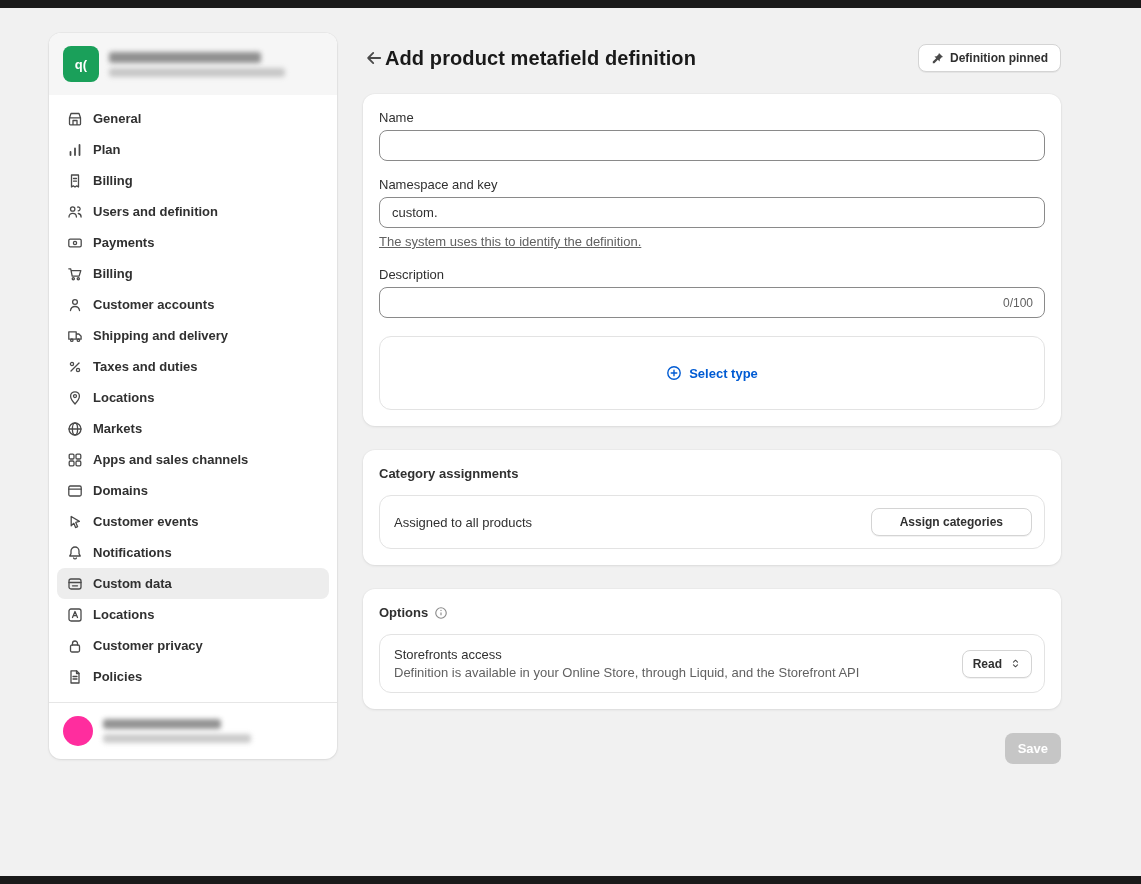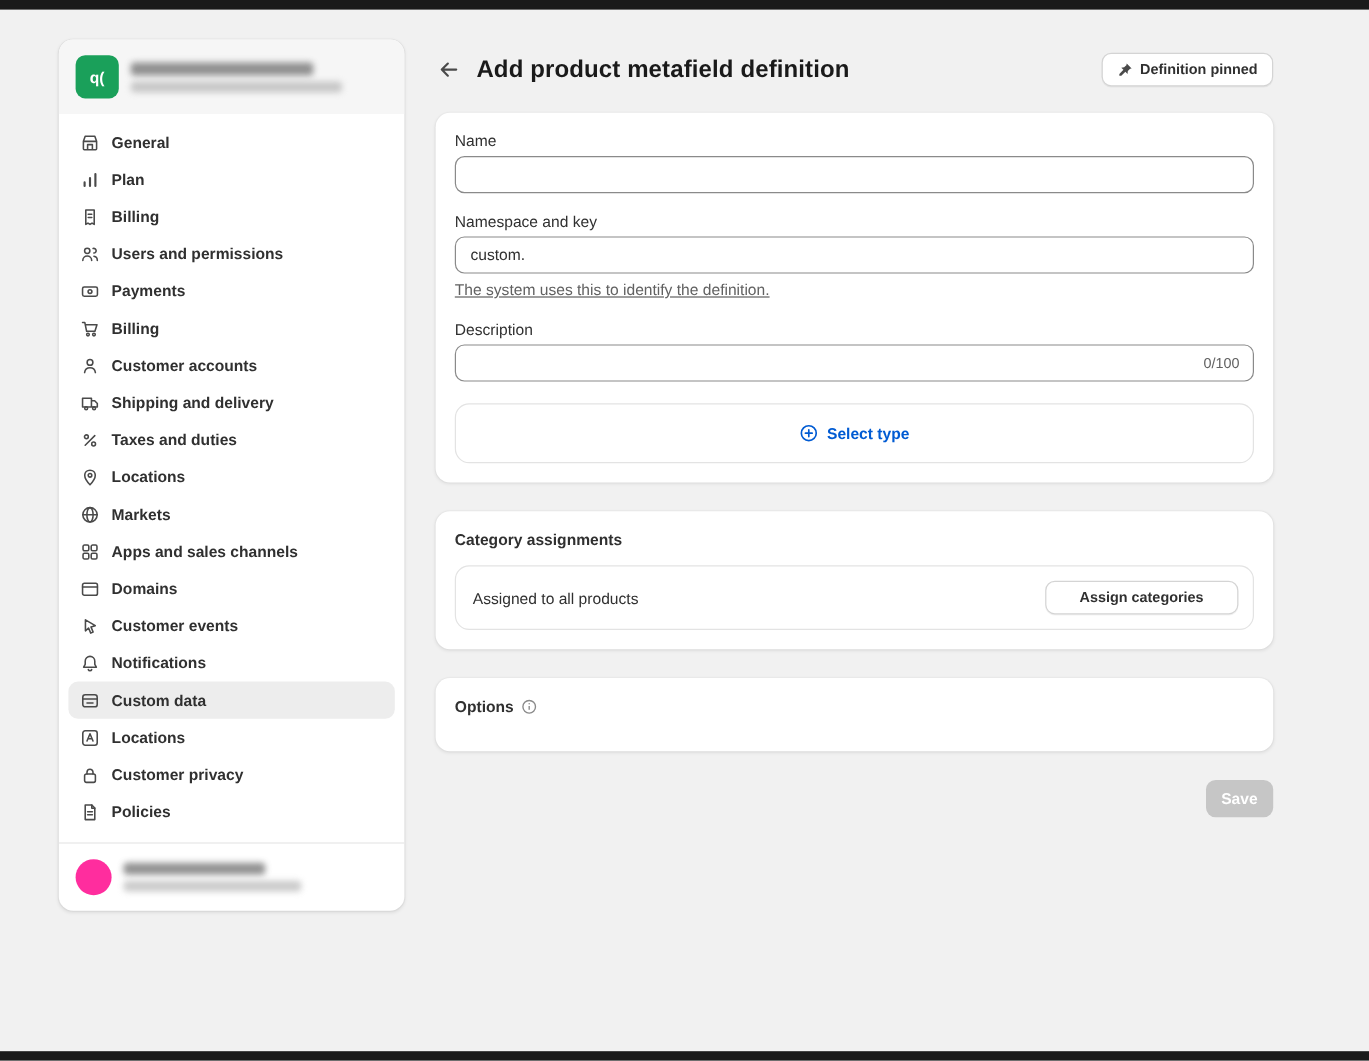--- a/index.html
+++ b/index.html
@@ -45,21 +45,21 @@
   .icon { display:flex; align-items:center; justify-content:center; width:18px; height:18px; flex:0 0 auto; }
   .icon svg { width:16px; height:16px; stroke:#4a4a4a; fill:none; stroke-width:1.3; stroke-linejoin:round; stroke-linecap:round; }
   .user-footer {
     display:flex; align-items:center; gap:10px;
     padding:13px 14px; border-top:1px solid #e6e6e6;
   }
   .user-avatar { width:30px; height:30px; border-radius:50%; background:#ff2d9e; flex:0 0 auto; }
 
   
   .main { position:absolute; left:363px; top:42px; width:698px; }
-  .main-header { display:flex; align-items:center; gap:12px; height:32px; margin-bottom:20px; }
+  .main-header { display:flex; align-items:center; height:32px; margin-bottom:20px; }
   .back-btn {
     background:none; border:none; cursor:pointer; padding:2px;
     display:flex; align-items:center;
   }
   .back-btn svg { width:18px; height:18px; stroke:#4a4a4a; fill:none; stroke-width:1.6; stroke-linecap:round; stroke-linejoin:round; }
   .page-title { font-size:20px; font-weight:700; color:#1a1a1a; letter-spacing:.1px; }
   .pinned-btn {
     margin-left:auto; display:flex; align-items:center; gap:6px;
     background:#fff; border:1px solid #d4d4d4; border-radius:8px;
     padding:6px 12px; font-size:12px; font-weight:600; color:#303030;
@@ -80,21 +80,21 @@
     background:#fff; outline:none;
   }
   .field { margin-bottom:16px; }
   .help-text { font-size:13px; color:#616161; margin-top:6px;text-decoration:underline; }
   .input-wrap { position:relative; }
   .char-counter {
     position:absolute; right:12px; top:50%; transform:translateY(-50%);
     font-size:12px; color:#616161;
   }
   .select-type-box {
-    border:1px solid #e3e3e3; border-radius:12px; height:50px;
+    border:1px solid #e3e3e3; border-radius:12px; height:74px;
     display:flex; align-items:center; justify-content:center; margin-top:18px;
   }
   .select-type-btn {
     display:flex; align-items:center; gap:7px;
     background:none; border:none; cursor:pointer; font-family:inherit;
     font-size:13px; font-weight:650; color:#005bd3;
   }
   .select-type-btn svg { width:16px; height:16px; stroke:#005bd3; fill:none; stroke-width:1.4; stroke-linecap:round; }
 
   .card-title { font-size:13px; font-weight:650; color:#303030; margin-bottom:14px; display:flex; align-items:center; gap:6px; }
@@ -169,21 +169,21 @@
         </span>
       <span>Billing</span>
     </div>
     <div class="nav-item">
       <span class="icon">
           <svg viewBox="0 0 16 16">
             <circle cx="5.7" cy="5" r="2.2"></circle>
             <path d="M2 13c0-2.2 1.7-3.7 3.7-3.7S9.4 10.8 9.4 13M10.6 3.1a1.9 1.9 0 1 1 .6 3.7M11.3 9.5c1.7.3 2.8 1.6 2.8 3.5"></path>
           </svg>
         </span>
-      <span>Users and permissions</span>
+      <span>Users and definition</span>
     </div>
     <div class="nav-item">
       <span class="icon">
           <svg viewBox="0 0 16 16">
             <rect x="1.8" y="4.2" width="12.4" height="7.6" rx="1.4"></rect>
             <circle cx="8" cy="8" r="1.6"></circle>
           </svg>
         </span>
       <span>Payments</span>
     </div>
@@ -391,19 +391,31 @@
     <div class="card-title">
       <span>Options</span>
       <span class="info-icon" style="display:flex">
           <svg viewBox="0 0 16 16">
             <circle cx="8" cy="8" r="6"></circle>
             <path d="M8 7.3v3.4"></path>
             <circle cx="8" cy="5.1" r=".7" fill="#8a8a8a" stroke="none"></circle>
           </svg>
         </span>
     </div>
+    <div class="inner-box">
+      <div>
+        <div class="opt-title">Storefronts access</div>
+        <div class="opt-desc">Definition is available in your Online Store, through Liquid, and the Storefront API</div>
+      </div>
+      <button class="select-btn">
+        <span>Read</span>
+        <svg viewBox="0 0 16 16">
+            <path d="M5 6 8 3.2 11 6M5 10 8 12.8 11 10"></path>
+          </svg>
+      </button>
+    </div>
   </section>
 
   <div class="save-row">
     <button class="save-btn" disabled="">Save</button>
   </div>
 
 </main>
 
 </body></html>

